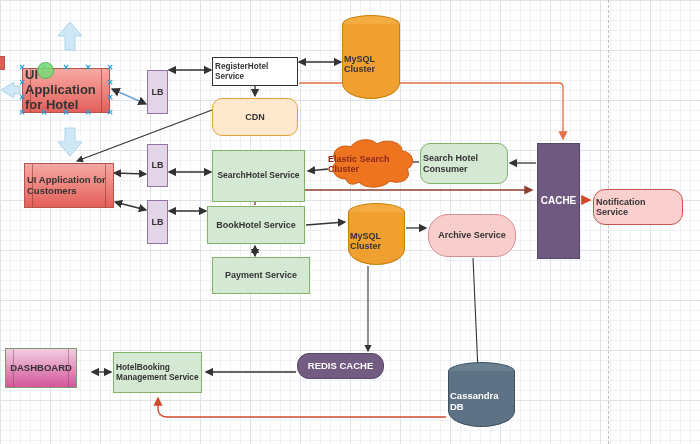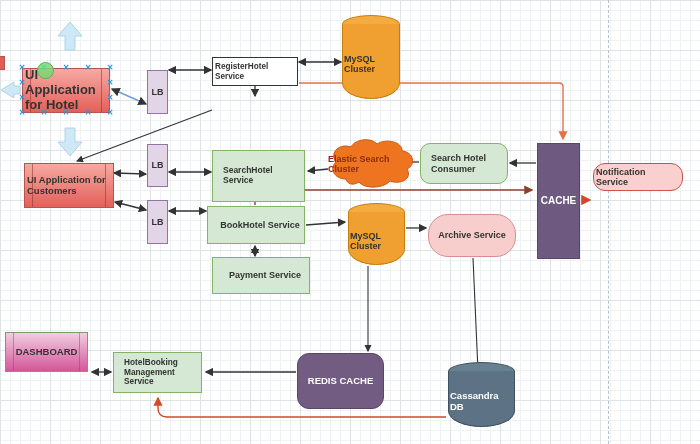--- a/index.html
+++ b/index.html
@@ -13,21 +13,21 @@
       linear-gradient(#eff2f4 1px,transparent 1px),
       linear-gradient(90deg,#eff2f4 1px,transparent 1px);
     background-size:50px 50px,50px 50px,10px 10px,10px 10px;
   }
   .divider{position:absolute;top:0;bottom:0;width:0;border-left:1px dashed #b9c0c6;z-index:1;}
   svg.edges{position:absolute;left:0;top:0;z-index:1;}
   .node{position:absolute;z-index:2;display:flex;align-items:center;justify-content:center;
         box-sizing:border-box;}
   .lbl{font-weight:bold;font-size:9px;color:#333;line-height:1.15;padding:0 2px;}
   .white-box{background:#fff;border:1px solid #333;}
-  .green-box{background:#d5e8d4;border:1px solid #82b366;padding-left:8px;}
+  .green-box{background:#d5e8d4;border:1px solid #82b366;}
   .round{border-radius:10px;}
   .lav-box{background:#e1d5e7;border:1px solid #9673a6;}
   .cdn-box{background:#ffe9ce;border:1px solid #e2a23b;border-radius:10px;}
   .pink-box{background:#f8cecc;border:1px solid #d98d95;border-radius:20px;}
   .notif-box{background:#f9d0cd;border:1.5px solid #c4564a;border-radius:12px;}
   .purple-box{background:#6e5a80;border:1px solid #584768;}
   .redis-box{background:#735c82;border:1px solid #5a4668;border-radius:12px;}
   .white-lbl{color:#fff;}
   .proc{background:linear-gradient(180deg,#f6a9a2,#e4605a);border:1px solid #b85450;}
   .proc::before,.proc::after{content:"";position:absolute;top:0;bottom:0;width:0;
@@ -151,41 +151,44 @@
   <div class="node white-box" style="left:212px;top:57px;width:86px;height:29px">
     <span class="lbl" style="font-size:8.2px">RegisterHotel Service</span>
   </div>
 
   <div class="cyl orange" style="left:342px;top:15px;width:58px;height:84px">
     <div class="cyl-top"></div>
     <div class="cyl-body"></div>
     <span class="lbl">MySQL Cluster</span>
   </div>
 
+  <div class="node cdn-box" style="left:212px;top:98px;width:86px;height:38px">
+    <span class="lbl">CDN</span>
+  </div>
 
   <div class="node green-box" style="left:212px;top:150px;width:93px;height:52px">
     <span class="lbl" style="font-size:8.5px">SearchHotel Service</span>
   </div>
 
   <div class="cloud" style="left:326px;top:137px;width:92px;height:54px">
     <svg width="92" height="54" viewBox="0 0 92 54">
       <path d="M20,42 C8,42 3,31 10,25 C3,15 14,6 25,10 C29,2 45,0 51,7 C60,1 77,5 76,14 C88,15 90,28 81,32 C87,42 74,48 64,44 C57,52 38,52 33,45 C27,49 21,47 20,42 Z" fill="#ee7420" stroke="#c85a10" stroke-width="1"></path>
     </svg>
     <span class="lbl">Elastic Search Cluster</span>
   </div>
 
   <div class="node green-box round" style="left:420px;top:143px;width:88px;height:41px">
     <span class="lbl">Search Hotel Consumer</span>
   </div>
 
   <div class="node purple-box" style="left:537px;top:143px;width:43px;height:116px">
     <span class="lbl white-lbl" style="font-size:10px">CACHE</span>
   </div>
 
-  <div class="node notif-box" style="left:593px;top:163px;width:90px;height:28px">
+  <div class="node notif-box" style="left:593px;top:189px;width:90px;height:36px">
     <span class="lbl" style="font-size:9px">Notification Service</span>
   </div>
 
   <div class="node green-box" style="left:207px;top:206px;width:98px;height:38px">
     <span class="lbl">BookHotel Service</span>
   </div>
 
   <div class="cyl orange" style="left:348px;top:203px;width:57px;height:62px">
     <div class="cyl-top"></div>
     <div class="cyl-body"></div>
@@ -193,29 +196,29 @@
   </div>
 
   <div class="node pink-box" style="left:428px;top:214px;width:88px;height:43px">
     <span class="lbl">Archive Service</span>
   </div>
 
   <div class="node green-box" style="left:212px;top:257px;width:98px;height:37px">
     <span class="lbl">Payment Service</span>
   </div>
 
-  <div class="node dash" style="left:5px;top:332px;width:83px;height:40px">
+  <div class="node dash" style="left:5px;top:348px;width:72px;height:40px">
     <span class="lbl" style="font-size:9.5px">DASHBOARD</span>
   </div>
 
   <div class="node green-box" style="left:113px;top:352px;width:89px;height:41px">
     <span class="lbl" style="font-size:8.3px">HotelBooking Management Service</span>
   </div>
 
-  <div class="node redis-box" style="left:297px;top:353px;width:87px;height:56px">
+  <div class="node redis-box" style="left:297px;top:353px;width:87px;height:26px">
     <span class="lbl white-lbl" style="font-size:9.5px">REDIS CACHE</span>
   </div>
 
   <div class="cyl slate" style="left:448px;top:362px;width:67px;height:65px">
     <div class="cyl-top"></div>
     <div class="cyl-body"></div>
     <span class="lbl white-lbl" style="font-size:9.5px">Cassandra DB</span>
   </div>
 
 </div>

